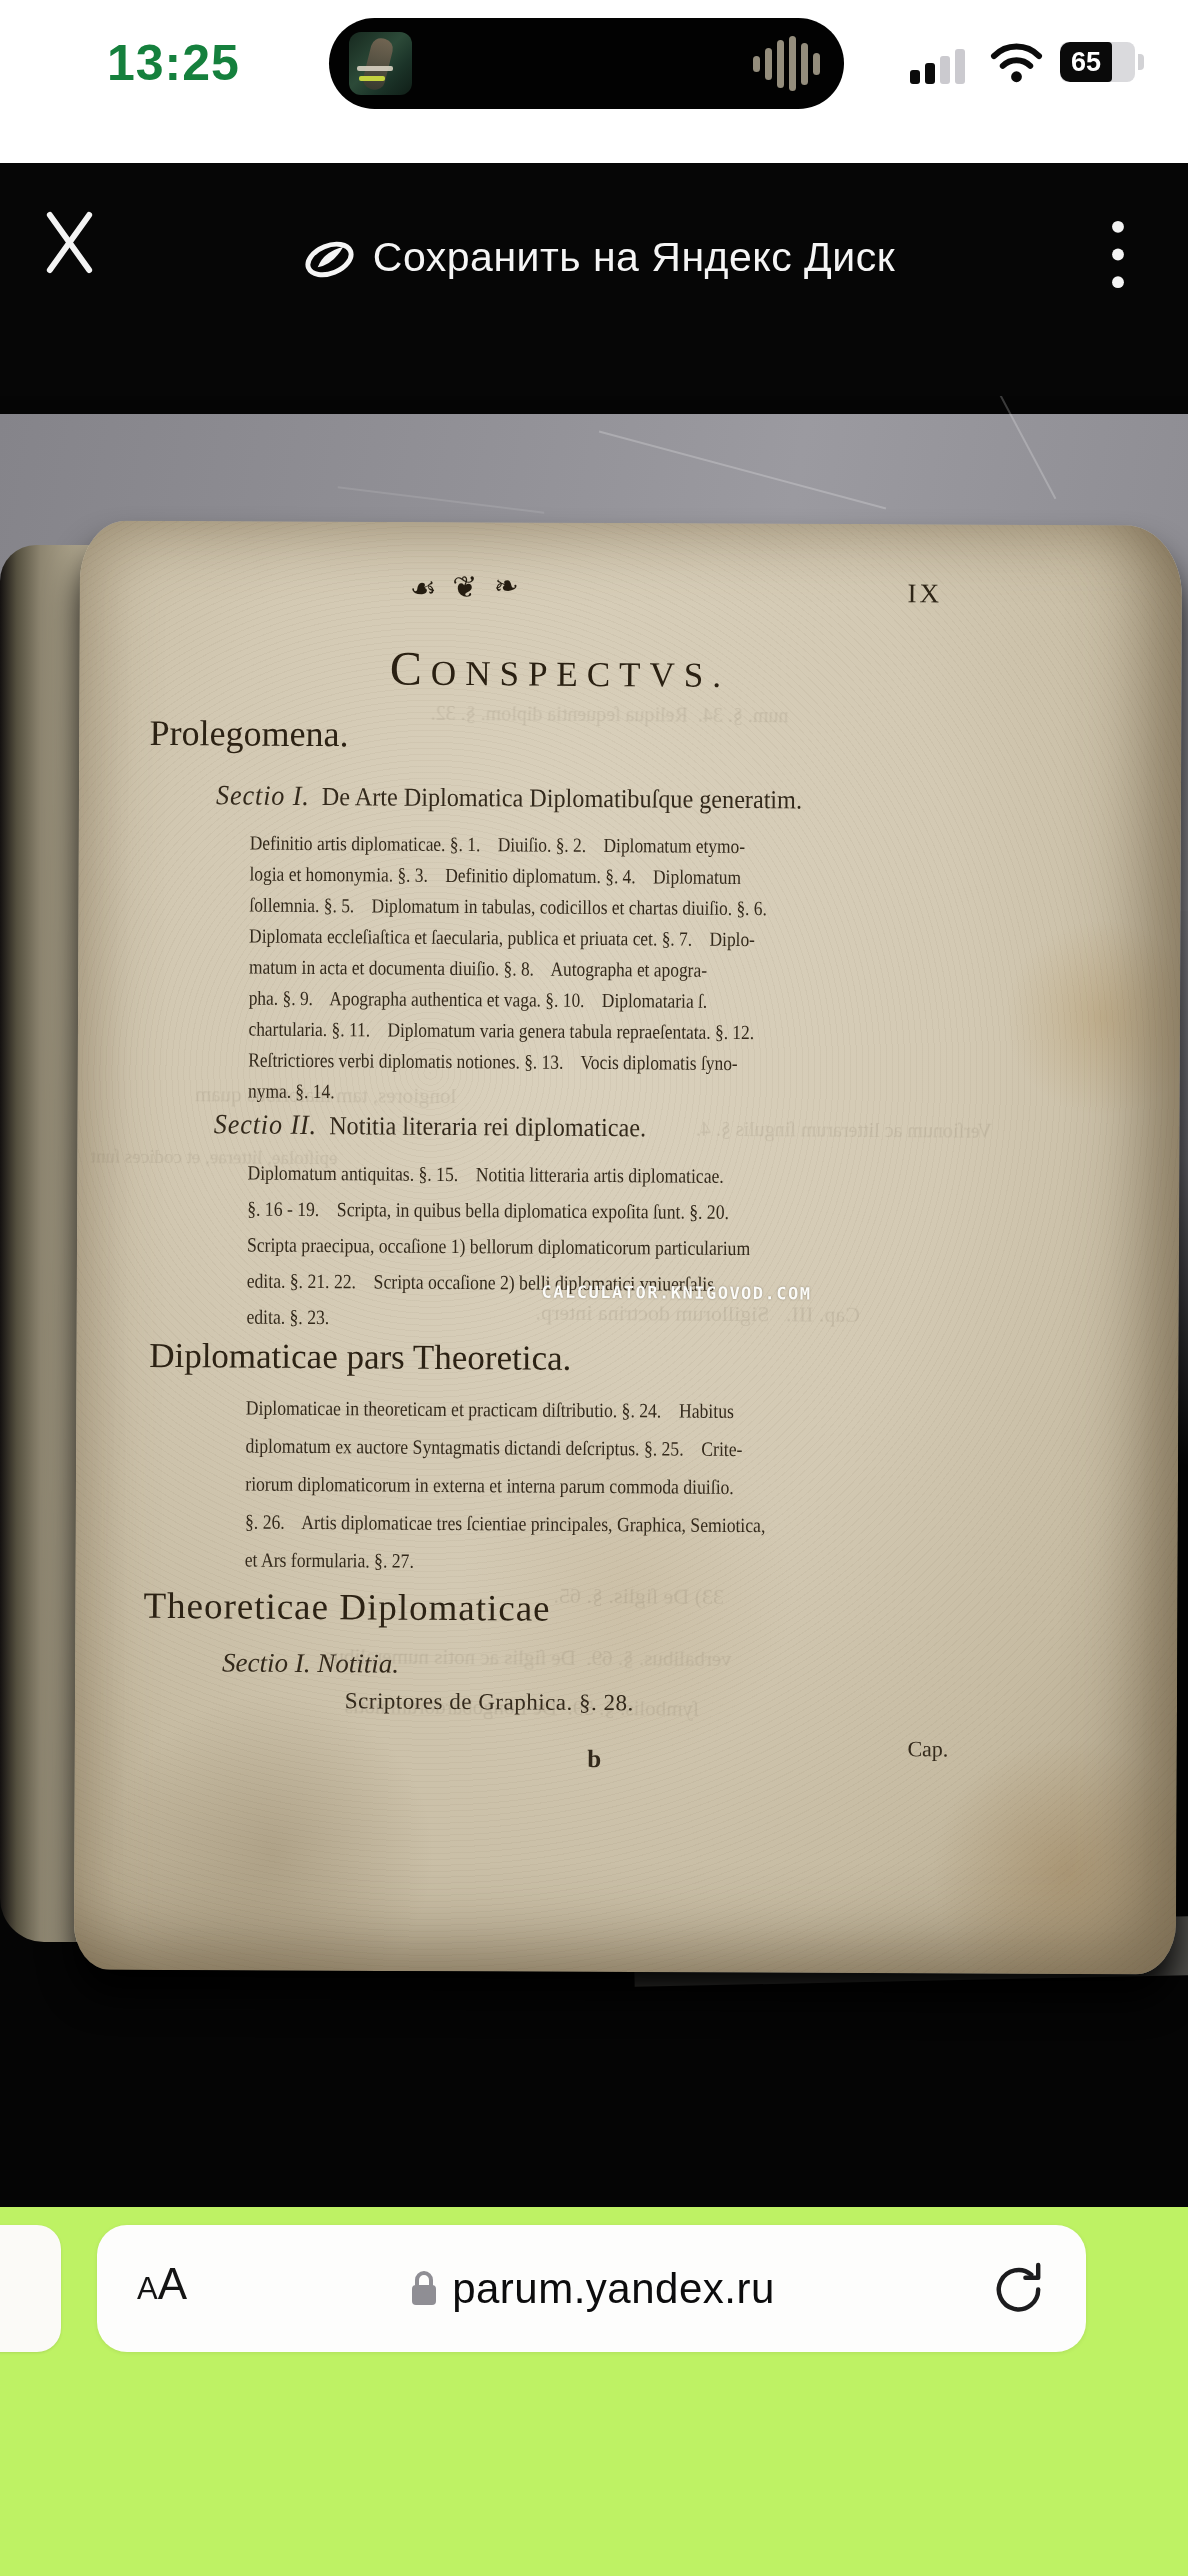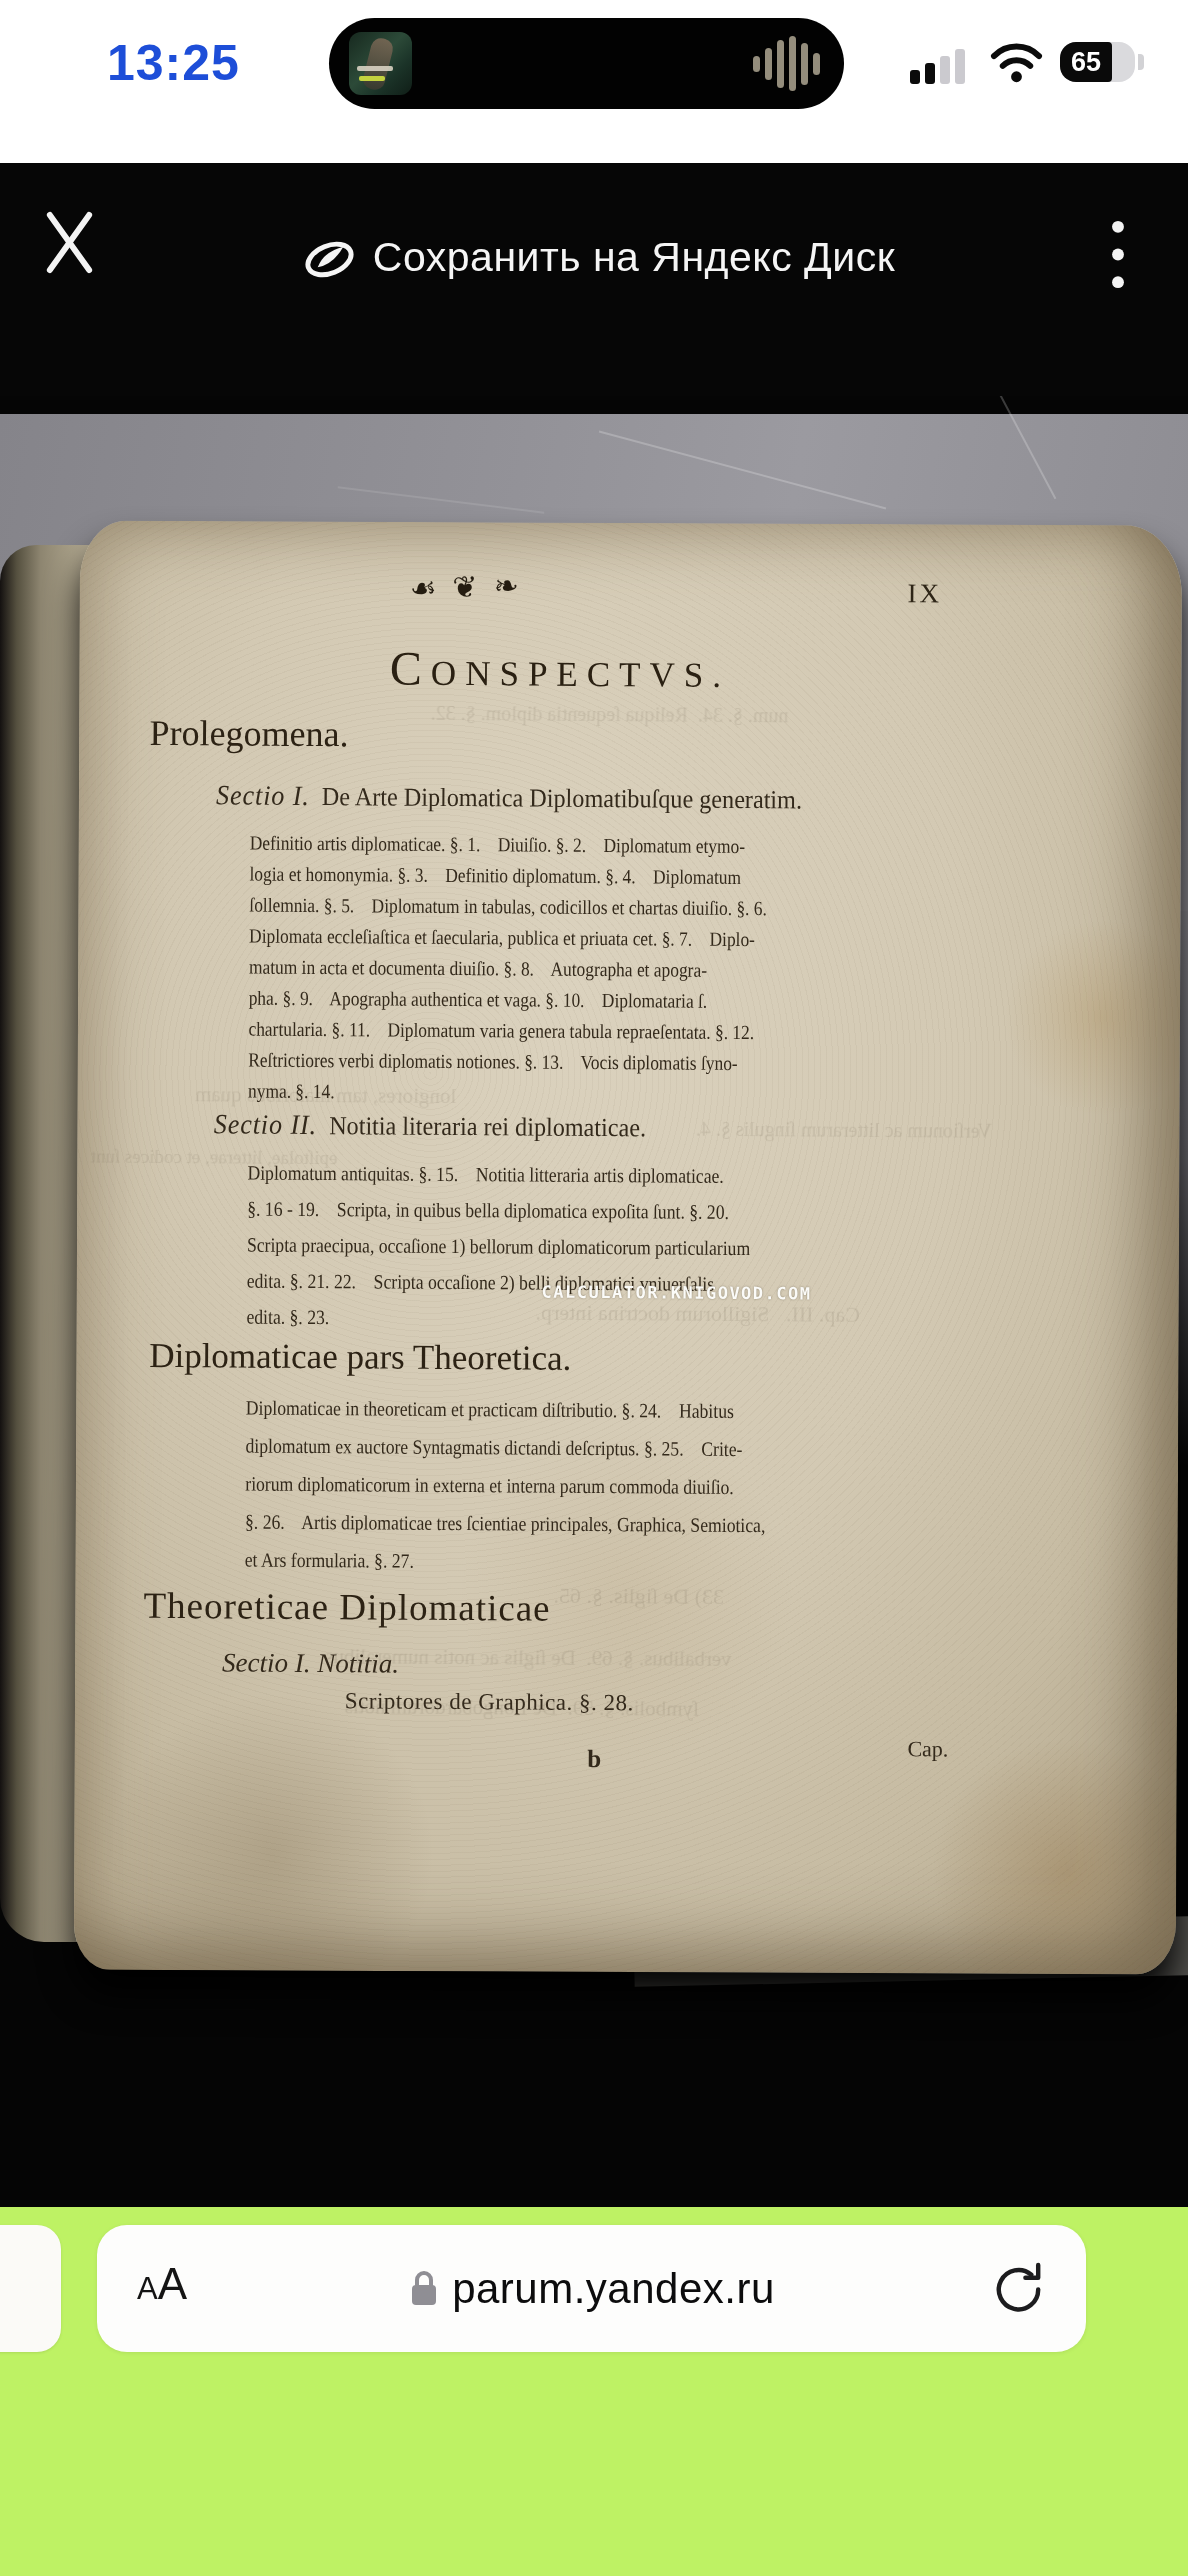--- a/index.html
+++ b/index.html
@@ -1,34 +1,34 @@
 <!DOCTYPE html>
 <html><head>
 <meta charset="utf-8">
 <style>
   html,body{margin:0;padding:0;background:#000;}
   #screen{position:relative;width:1189px;height:2576px;overflow:hidden;background:#000;font-family:"Liberation Sans",sans-serif;}
   .abs{position:absolute;}
 
   
   #statusbar{left:0;top:0;width:1189px;height:163px;background:#ffffff;}
-  #time{left:107px;top:34px;font-size:50px;font-weight:700;color:#1d4ed8;letter-spacing:1px;}
+  #time{left:107px;top:34px;font-size:50px;font-weight:700;color:#15803d;letter-spacing:1px;}
   #island{left:329px;top:18px;width:515px;height:91px;background:#020202;border-radius:48px;}
   #albumart{left:20px;top:14px;width:63px;height:63px;border-radius:12px;overflow:hidden;
     background:linear-gradient(135deg,#17291f 0%,#2c4a38 45%,#1b3328 70%,#101e17 100%);}
   #albumart .fig{position:absolute;left:18px;top:6px;width:22px;height:52px;background:linear-gradient(180deg,#7d6a57,#3c3a30);border-radius:10px;transform:rotate(14deg);opacity:.85;}
   #albumart .t1{position:absolute;left:8px;top:34px;width:36px;height:5px;background:#d8d2c2;opacity:.9;border-radius:2px;}
   #albumart .t2{position:absolute;left:10px;top:44px;width:26px;height:5px;background:#c3d23f;border-radius:2px;}
   #waveform{left:424px;top:18px;width:77px;height:55px;display:flex;align-items:center;gap:5px;}
   #waveform i{display:block;width:7px;border-radius:4px;background:#948d7c;}
   #signal{left:910px;top:42px;width:65px;height:42px;}
   #signal i{position:absolute;bottom:0;width:10px;border-radius:3px;}
   #wifi{left:989px;top:40px;}
   #battery{left:1060px;top:42px;width:83px;height:40px;}
-  #battbody{left:0;top:0;width:75px;height:40px;border-radius:16px;background:#dadadd;overflow:hidden;}
+  #battbody{left:0;top:0;width:75px;height:40px;border-radius:8px;background:#dadadd;overflow:hidden;}
   #battfill{left:0;top:0;width:52px;height:40px;background:#0a0a0a;border-radius:10px 4px 4px 10px;}
   #battnum{left:0;top:5px;width:52px;text-align:center;font-size:27px;font-weight:700;color:#ffffff;}
   #battnub{left:78px;top:12px;width:6px;height:16px;border-radius:0 4px 4px 0;background:#d2d2d5;}
 
   
   #viewerhead{left:0;top:163px;width:1189px;height:233px;background:#060606;}
   #closebtn{left:40px;top:44px;width:59px;height:71px;}
   #savebtn{left:4px;top:59px;width:1189px;height:71px;display:flex;align-items:center;justify-content:center;gap:16px;}
   #savetitle{color:#f5f5f5;font-size:41px;font-weight:400;letter-spacing:0.5px;}
   #kebab{left:1098px;top:48px;width:40px;height:87px;}

